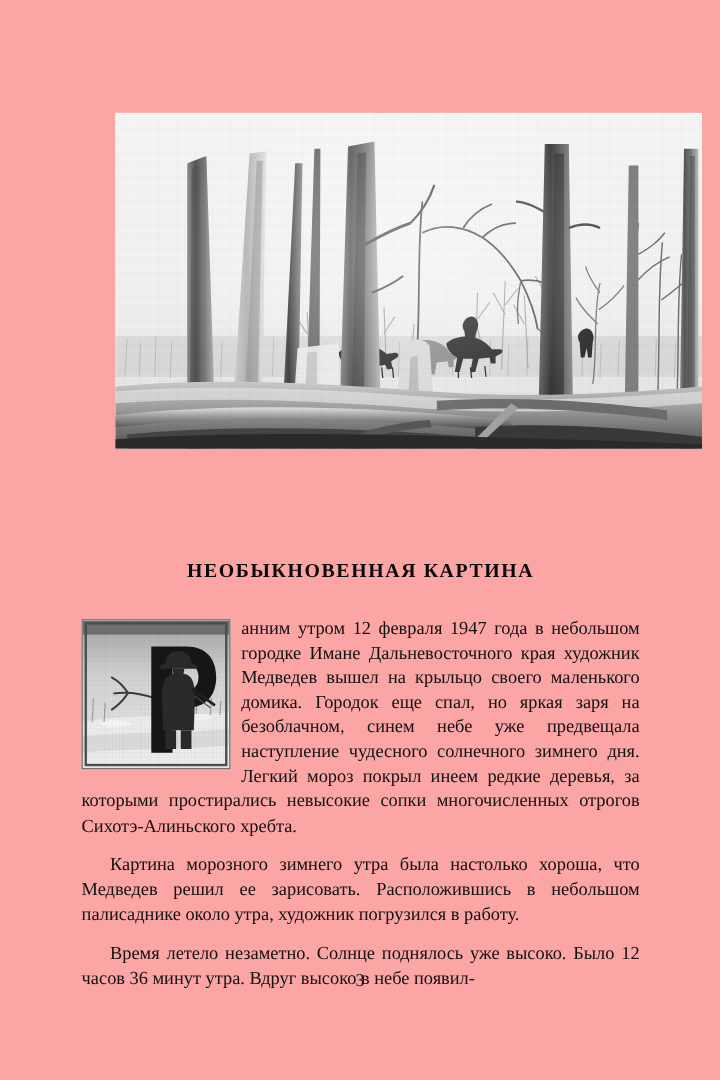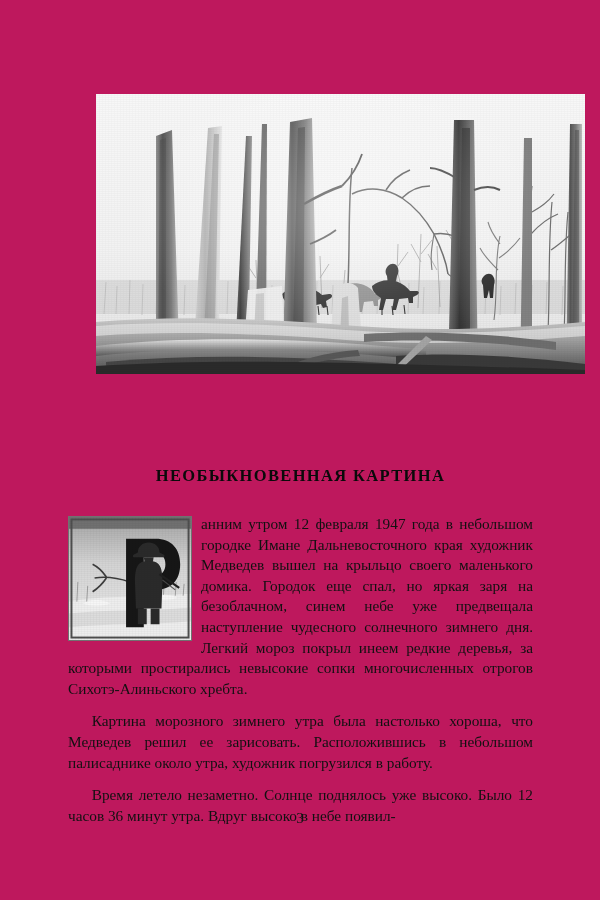--- a/index.html
+++ b/index.html
@@ -13,21 +13,21 @@
     height: 900px;
     position: relative;
     overflow: hidden;
     font-family: "Liberation Serif", "DejaVu Serif", serif;
     color: #0d0d0d;
   }
 
   .page {
     position: absolute;
     inset: 0;
-    background: #be185d;
+    background: #fca5a5;
   }
 
   
   .plate {
     position: absolute;
     left: 56px;
     top: 78px;
     width: 489px;
     height: 280px;
     background: #e9eaec;

